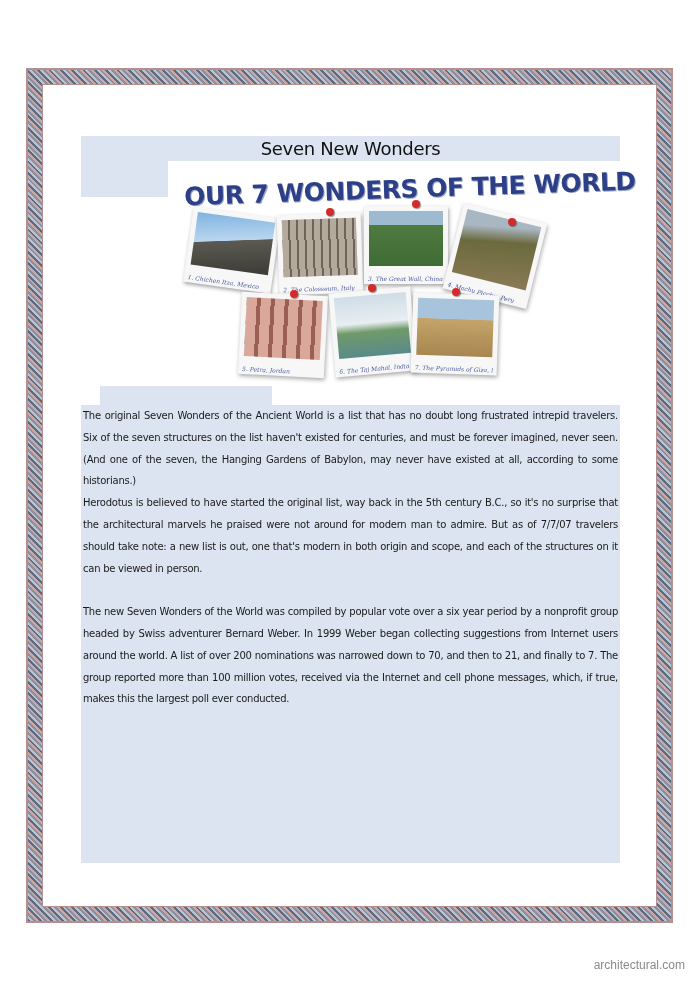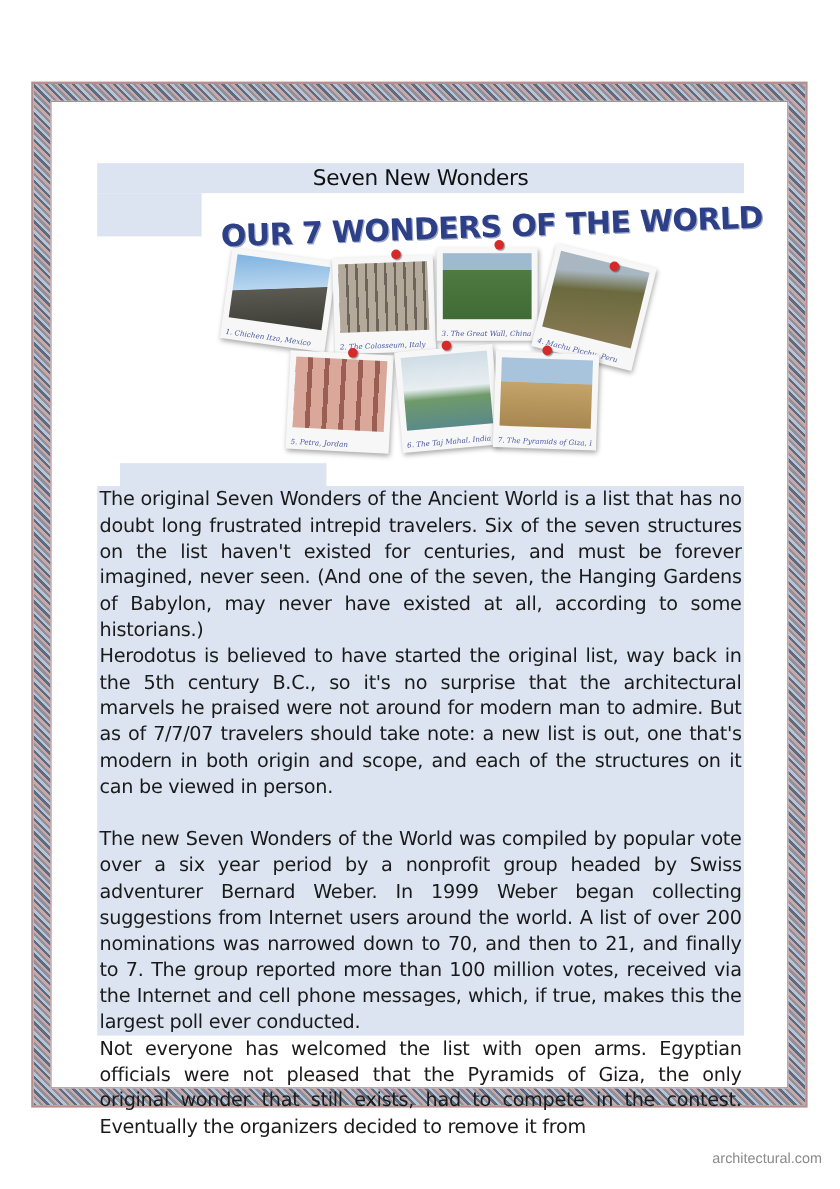--- a/index.html
+++ b/index.html
@@ -46,21 +46,21 @@
     font-family: "DejaVu Serif", serif; font-style: italic; white-space: nowrap; overflow: hidden;
   }
   .pin {
     position: absolute; width: 8px; height: 8px; border-radius: 50%; background: #d42a2a;
     box-shadow: 1px 1px 1px rgba(0,0,0,0.4);
   }
   .small-block { left: 100px; top: 386px; width: 172px; height: 19px; }
   .body-block { left: 81px; top: 405px; width: 539px; height: 458px; }
   .body-text {
     position: absolute; left: 83px; top: 405px; width: 535px;
-    font-size: 16px; line-height: 21.8px; color: #1a1a1a; text-align: justify;
+    font-size: 10px; line-height: 21.8px; color: #1a1a1a; text-align: justify;
     font-family: "DejaVu Sans", sans-serif; letter-spacing: -0.25px;
   }
   .body-text p { margin: 0; }
   .body-text .gap { height: 21.8px; }
   .watermark {
     position: absolute; right: 15px; top: 958px; font-size: 12px; color: #8a8a8a;
     font-family: "Liberation Sans", sans-serif;
   }
 </style>
 </head>
@@ -120,16 +120,15 @@
 </div>
 
 <div class="shade small-block"></div>
 <div class="shade body-block"></div>
 
 <div class="body-text">
   <p>The original Seven Wonders of the Ancient World is a list that has no doubt long frustrated intrepid travelers. Six of the seven structures on the list haven't existed for centuries, and must be forever imagined, never seen. (And one of the seven, the Hanging Gardens of Babylon, may never have existed at all, according to some historians.)</p>
   <p>Herodotus is believed to have started the original list, way back in the 5th century B.C., so it's no surprise that the architectural marvels he praised were not around for modern man to admire. But as of 7/7/07 travelers should take note: a new list is out, one that's modern in both origin and scope, and each of the structures on it can be viewed in person.</p>
   <div class="gap"></div>
   <p>The new Seven Wonders of the World was compiled by popular vote over a six year period by a nonprofit group headed by Swiss adventurer Bernard Weber. In 1999 Weber began collecting suggestions from Internet users around the world. A list of over 200 nominations was narrowed down to 70, and then to 21, and finally to 7. The group reported more than 100 million votes, received via the Internet and cell phone messages, which, if true, makes this the largest poll ever conducted.</p>
-  <p>Not everyone has welcomed the list with open arms. Egyptian officials were not pleased that the Pyramids of Giza, the only original wonder that still exists, had to compete in the contest. Eventually the organizers decided to remove it from</p>
 </div>
 
 <div class="watermark">architectural.com</div>
 
 </body></html>

